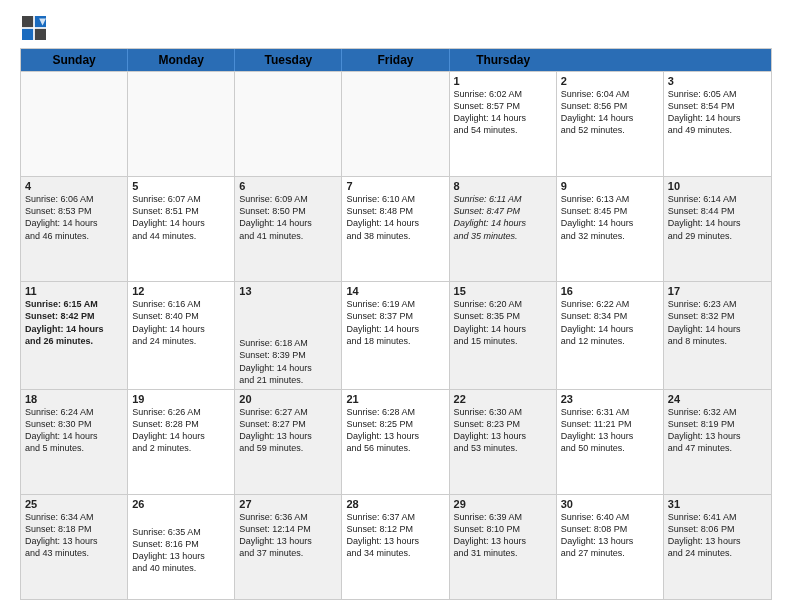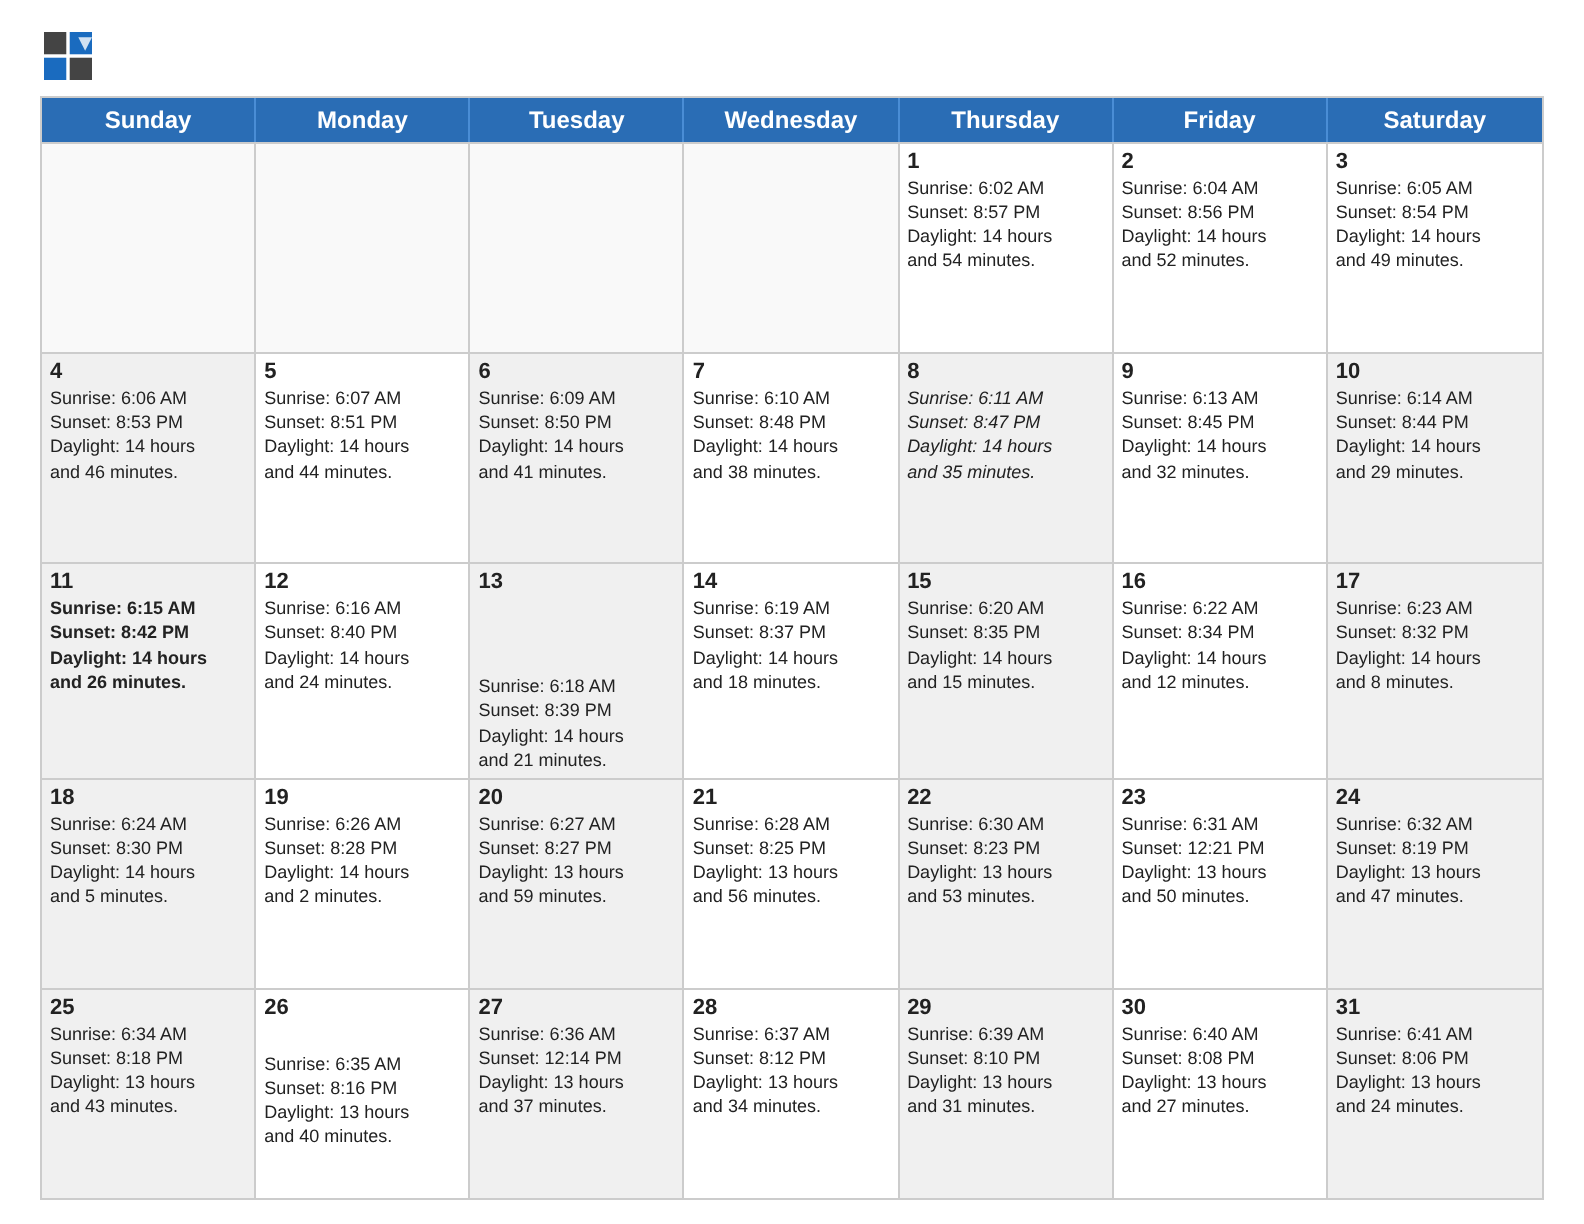--- a/index.html
+++ b/index.html
@@ -51,21 +51,21 @@
       display: flex;
       flex-direction: column;
       border: 1px solid #ccc;
     }
     .cal-header {
       display: grid;
       grid-template-columns: repeat(7, 1fr);
       background: #2a6db5;
     }
     .cal-header-cell {
-      color: #ffffff;
+      color: #000000;
       font-size: 12px;
       font-weight: bold;
       text-align: center;
       padding: 4px 16px;
       border-right: 1px solid #4a8dd5;
     }
     .cal-header-cell:last-child { border-right: none; }
     .cal-body {
       flex: 1;
       display: flex;
@@ -123,24 +123,22 @@
       <div class="main-title"></div>
       <div class="sub-title"></div>
     </div>
   </div>
 
   <div class="calendar">
     <div class="cal-header">
     <div class="cal-header-cell">Sunday</div>
         <div class="cal-header-cell">Monday</div>
         <div class="cal-header-cell">Tuesday</div>
-        <div class="cal-header-cell">Wednesday</div>
+        <div class="cal-header-cell">Friday</div>
         <div class="cal-header-cell">Thursday</div>
-        <div class="cal-header-cell">Friday</div>
-        <div class="cal-header-cell">Saturday</div>
       </div>
     <div class="cal-body">
     <div class="cal-row">
           <div class="cal-cell empty"></div>
           <div class="cal-cell empty"></div>
           <div class="cal-cell empty"></div>
           <div class="cal-cell empty"></div>
           <div class="cal-cell">
             <div class="day-num">1</div>
             <div class="cell-text" style="white-space: pre-line;">Sunrise: 6:02 AM
@@ -297,21 +295,21 @@
           <div class="cal-cell shaded">
             <div class="day-num">22</div>
             <div class="cell-text" style="white-space: pre-line;">Sunrise: 6:30 AM
 Sunset: 8:23 PM
 Daylight: 13 hours
 and 53 minutes.</div>
           </div>
           <div class="cal-cell">
             <div class="day-num">23</div>
             <div class="cell-text" style="white-space: pre-line;">Sunrise: 6:31 AM
-Sunset: 12:21 PM
+Sunset: 11:21 PM
 Daylight: 13 hours
 and 50 minutes.</div>
           </div>
           <div class="cal-cell shaded">
             <div class="day-num">24</div>
             <div class="cell-text" style="white-space: pre-line;">Sunrise: 6:32 AM
 Sunset: 8:19 PM
 Daylight: 13 hours
 and 47 minutes.</div>
           </div>

